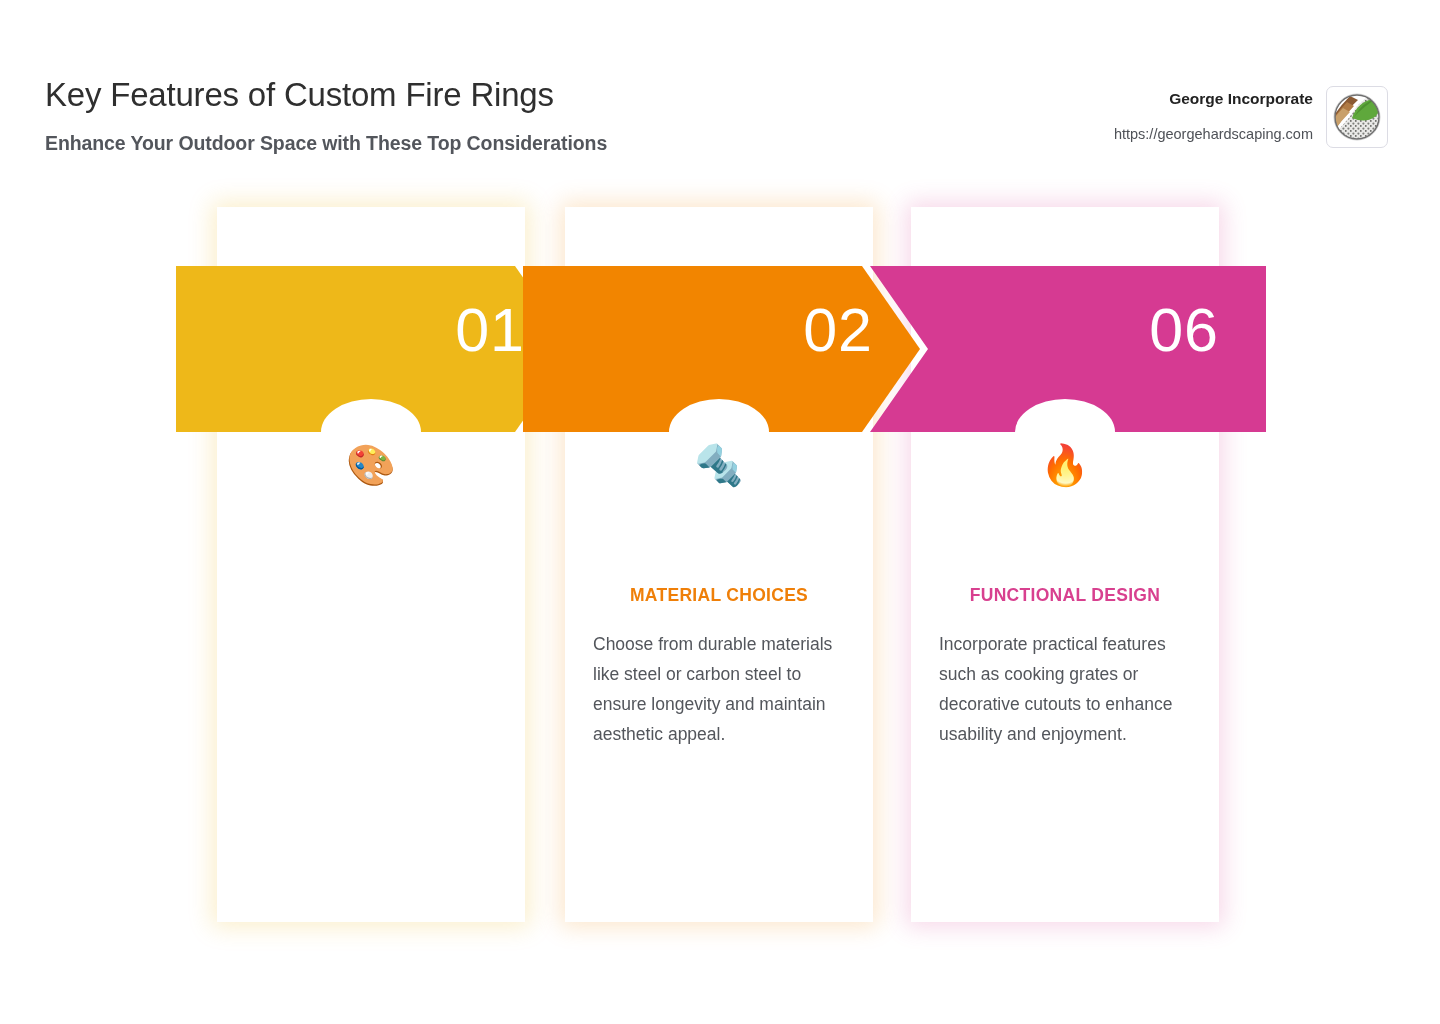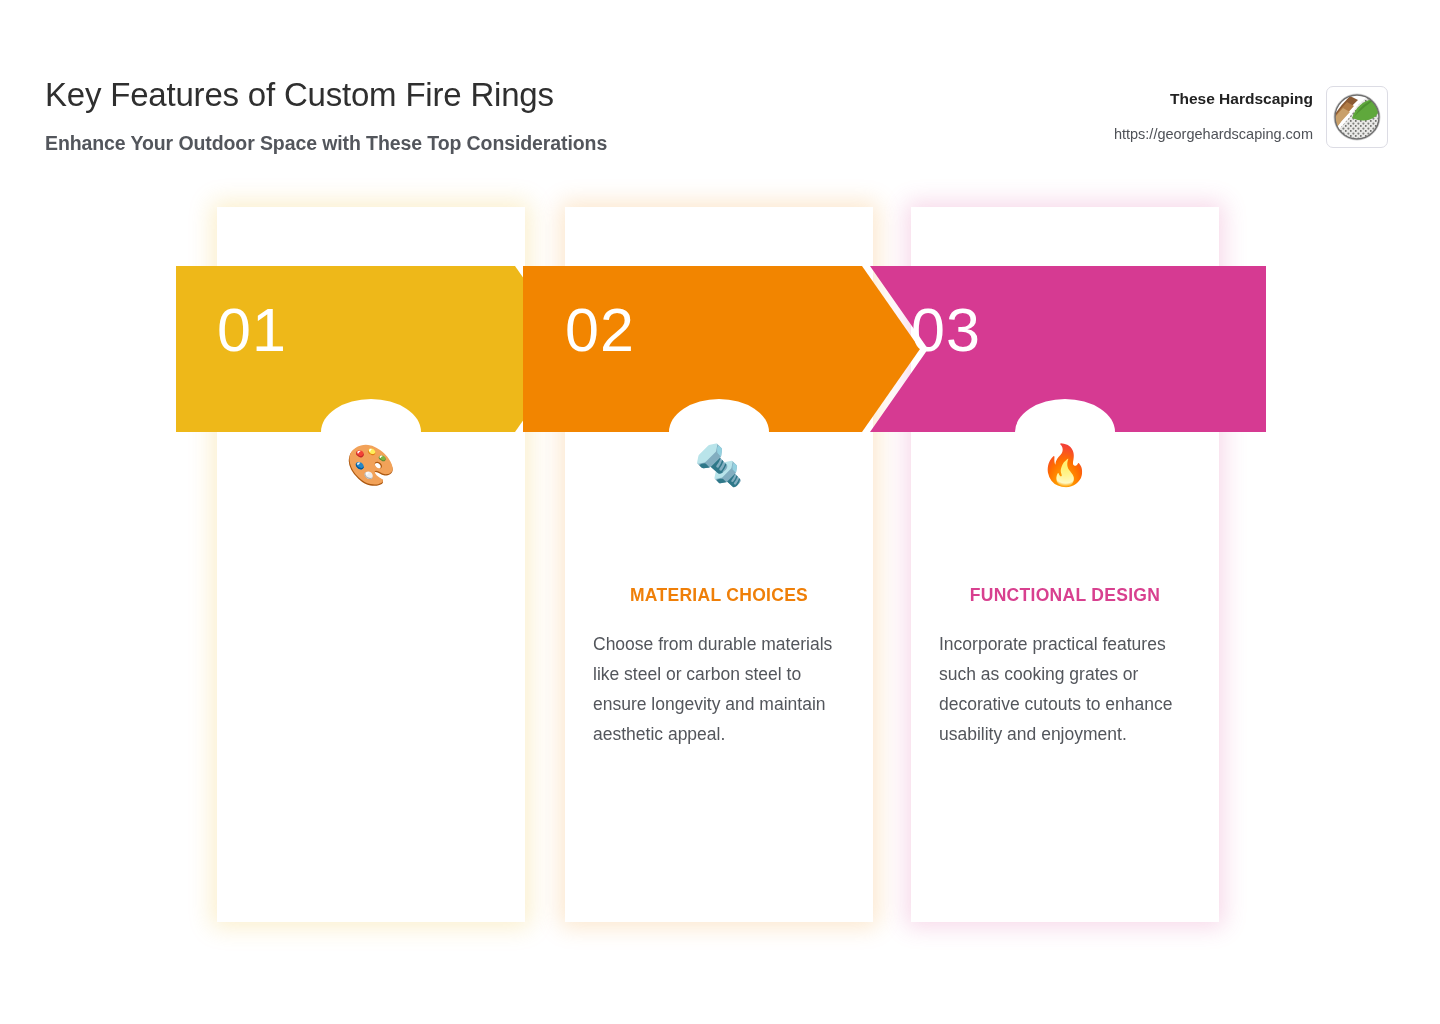--- a/index.html
+++ b/index.html
@@ -155,41 +155,41 @@
     width: 1440px;
     height: 1024px;
     pointer-events: none;
   }
   .band-layer svg { display: block; }
 
   .band-number {
     position: absolute;
     top: 300px;
     width: 308px;
-    text-align: left;
+    text-align: right;
     font-size: 61px;
     font-weight: 300;
     color: #ffffff;
     letter-spacing: 1px;
     line-height: 1;
   }
   .band-number.n1 { left: 217px; }
   .band-number.n2 { left: 565px; }
   .band-number.n3 { left: 911px; }
 </style>
 </head>
 <body>
 
 <div class="header">
   <div class="title">Key Features of Custom Fire Rings</div>
   <div class="subtitle">Enhance Your Outdoor Space with These Top Considerations</div>
 
   <div class="brand">
     <div class="brand-text">
-      <div class="brand-name">These Hardscaping</div>
+      <div class="brand-name">George Incorporate</div>
       <div class="brand-url">https://georgehardscaping.com</div>
     </div>
     <div class="brand-logo">
       <svg width="50" height="50" viewBox="0 0 50 50">
         <defs>
           <clipPath id="logoclip">
               <circle cx="25" cy="25" r="22"></circle>
             </clipPath>
           <pattern id="speck" width="5" height="5" patternUnits="userSpaceOnUse">
             <rect width="5" height="5" fill="#e9e9e7"></rect>
@@ -252,14 +252,14 @@
 
     <g mask="url(#notchmask)">
       <path d="M 176 266 L 515 266 L 573 349 L 515 432 L 176 432 Z" fill="#eeb819"></path>
       <path d="M 523 266 L 862 266 L 920 349 L 862 432 L 523 432 Z" fill="#f28500"></path>
       <path d="M 870 266 L 1266 266 L 1266 432 L 870 432 L 928 349 Z" fill="#d63a92"></path>
     </g>
   </svg>
 
   <div class="band-number n1">01</div>
   <div class="band-number n2">02</div>
-  <div class="band-number n3">03</div>
+  <div class="band-number n3">06</div>
 </div>
 
 </body></html>

